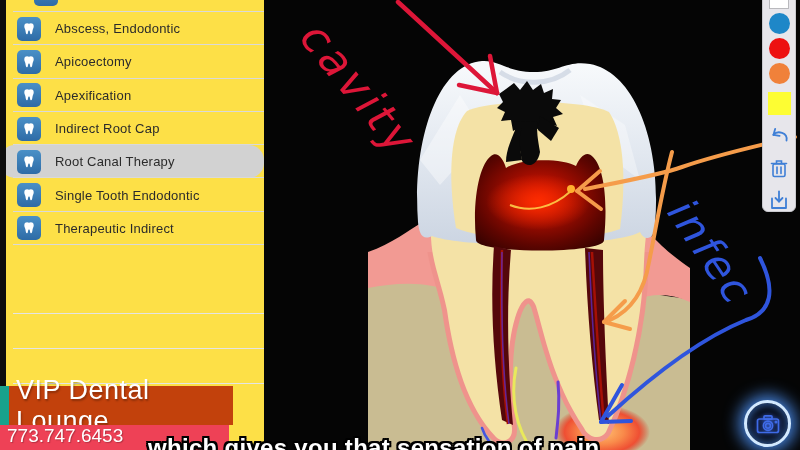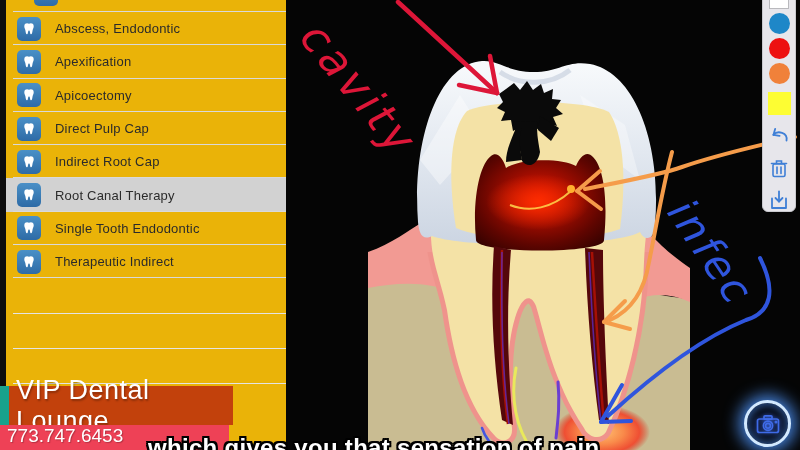--- a/index.html
+++ b/index.html
@@ -4,25 +4,25 @@
 <style>
   html,body{margin:0;padding:0;background:#000;}
   .app{position:relative;width:800px;height:450px;overflow:hidden;
        font-family:"Liberation Sans",sans-serif;background:#060606;}
 
   
   .canvas{position:absolute;left:270px;top:0;width:530px;height:450px;background:#050505;}
   .canvas svg{display:block;}
 
   
-  .sidebar{position:absolute;left:0;top:0;width:286px;height:450px;background:#eab308;}
+  .sidebar{position:absolute;left:0;top:0;width:264px;height:450px;background:#fde047;}
   .left-strip{position:absolute;left:0;top:0;width:6px;height:450px;background:#0d0d0d;z-index:3;}
   .rows{position:absolute;left:0;top:12px;right:0;}
   .row{position:relative;height:33.3px;display:flex;align-items:center;cursor:pointer;}
-  .row.selected{background:#d2d2d2;}
+  .row.selected{background:#d2d2d2;border-radius:15px;}
   .row::after{content:"";position:absolute;left:13px;right:0;bottom:0;height:1px;background:#d9d9d9;}
   .tooth-ic{width:24px;height:24px;margin-left:17px;border-radius:5px;
             background:linear-gradient(#4a90c7,#2e6ba6);display:flex;align-items:center;justify-content:center;flex:0 0 auto;}
   .row-label{margin-left:14px;font-size:13px;color:#2b2b2b;letter-spacing:.2px;white-space:nowrap;}
   .partial-icon{position:absolute;left:17px;top:-18px;z-index:1;}
   .top-sep{position:absolute;left:13px;top:11px;right:0;height:1px;background:#d9d9d9;}
   .empty-sep{position:absolute;left:13px;right:0;height:1px;background:#e4e4e4;}
 
   
   .toolbar{position:absolute;left:762px;top:-10px;width:34px;height:222px;
@@ -192,40 +192,32 @@
       </span>
       <span class="row-label">Abscess, Endodontic</span>
     </div>
 
     <div class="row">
       <span class="tooth-ic">
         <svg width="16" height="16" viewBox="0 0 24 24">
               <path d="M12 4.2 C9.5 2.6 5.5 3 5 7 C4.6 9.6 6 11 6.5 13.5 C7 16.5 7.4 20 9 20 C10.7 20 10 16.5 11 15 C11.5 14.2 12.5 14.2 13 15 C14 16.5 13.3 20 15 20 C16.6 20 17 16.5 17.5 13.5 C18 11 19.4 9.6 19 7 C18.5 3 14.5 2.6 12 4.2 Z" fill="#fff"></path>
             </svg>
       </span>
+      <span class="row-label">Apicoectomy</span>
+    </div>
+
+    <div class="row">
+      <span class="tooth-ic">
+        <svg width="16" height="16" viewBox="0 0 24 24">
+              <path d="M12 4.2 C9.5 2.6 5.5 3 5 7 C4.6 9.6 6 11 6.5 13.5 C7 16.5 7.4 20 9 20 C10.7 20 10 16.5 11 15 C11.5 14.2 12.5 14.2 13 15 C14 16.5 13.3 20 15 20 C16.6 20 17 16.5 17.5 13.5 C18 11 19.4 9.6 19 7 C18.5 3 14.5 2.6 12 4.2 Z" fill="#fff"></path>
+            </svg>
+      </span>
       <span class="row-label">Apexification</span>
     </div>
 
-    <div class="row">
-      <span class="tooth-ic">
-        <svg width="16" height="16" viewBox="0 0 24 24">
-              <path d="M12 4.2 C9.5 2.6 5.5 3 5 7 C4.6 9.6 6 11 6.5 13.5 C7 16.5 7.4 20 9 20 C10.7 20 10 16.5 11 15 C11.5 14.2 12.5 14.2 13 15 C14 16.5 13.3 20 15 20 C16.6 20 17 16.5 17.5 13.5 C18 11 19.4 9.6 19 7 C18.5 3 14.5 2.6 12 4.2 Z" fill="#fff"></path>
-            </svg>
-      </span>
-      <span class="row-label">Apicoectomy</span>
-    </div>
-
-    <div class="row">
-      <span class="tooth-ic">
-        <svg width="16" height="16" viewBox="0 0 24 24">
-              <path d="M12 4.2 C9.5 2.6 5.5 3 5 7 C4.6 9.6 6 11 6.5 13.5 C7 16.5 7.4 20 9 20 C10.7 20 10 16.5 11 15 C11.5 14.2 12.5 14.2 13 15 C14 16.5 13.3 20 15 20 C16.6 20 17 16.5 17.5 13.5 C18 11 19.4 9.6 19 7 C18.5 3 14.5 2.6 12 4.2 Z" fill="#fff"></path>
-            </svg>
-      </span>
-      <span class="row-label">Direct Pulp Cap</span>
-    </div>
 
     <div class="row">
       <span class="tooth-ic">
         <svg width="16" height="16" viewBox="0 0 24 24">
               <path d="M12 4.2 C9.5 2.6 5.5 3 5 7 C4.6 9.6 6 11 6.5 13.5 C7 16.5 7.4 20 9 20 C10.7 20 10 16.5 11 15 C11.5 14.2 12.5 14.2 13 15 C14 16.5 13.3 20 15 20 C16.6 20 17 16.5 17.5 13.5 C18 11 19.4 9.6 19 7 C18.5 3 14.5 2.6 12 4.2 Z" fill="#fff"></path>
             </svg>
       </span>
       <span class="row-label">Indirect Root Cap</span>
     </div>
 

